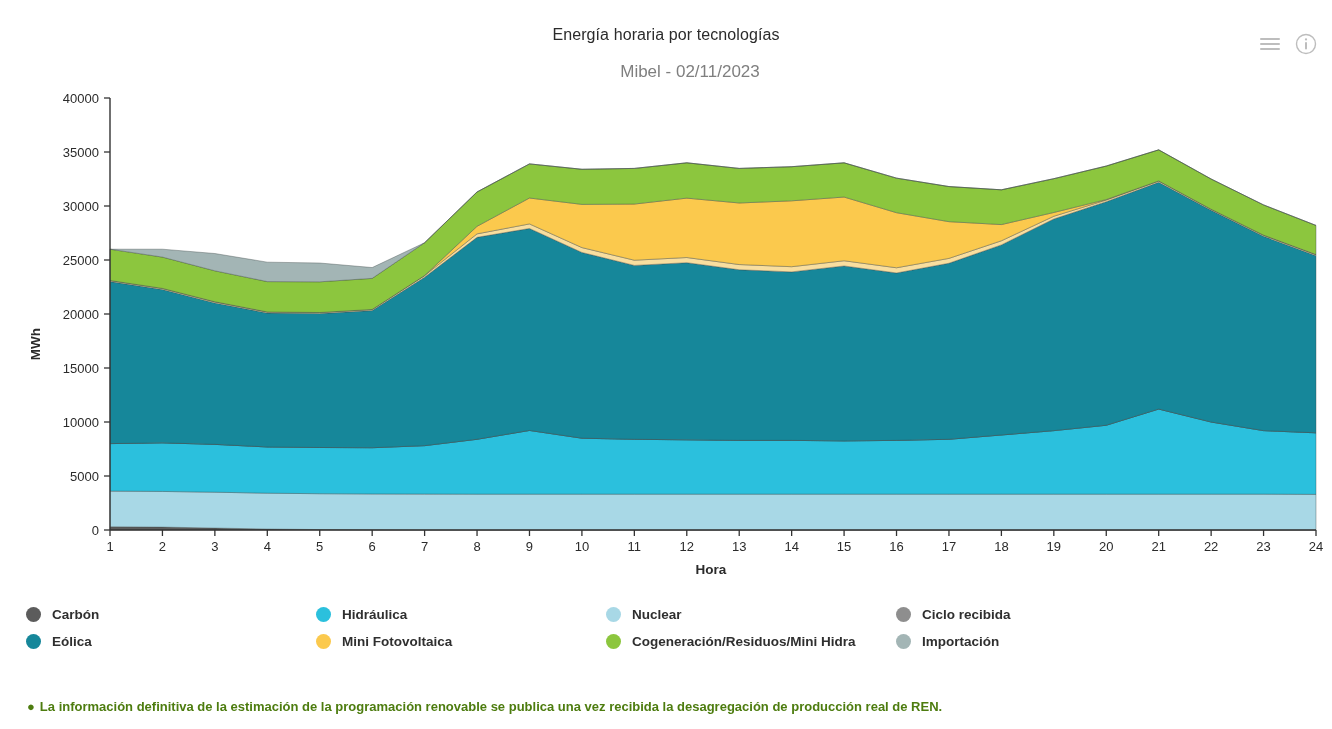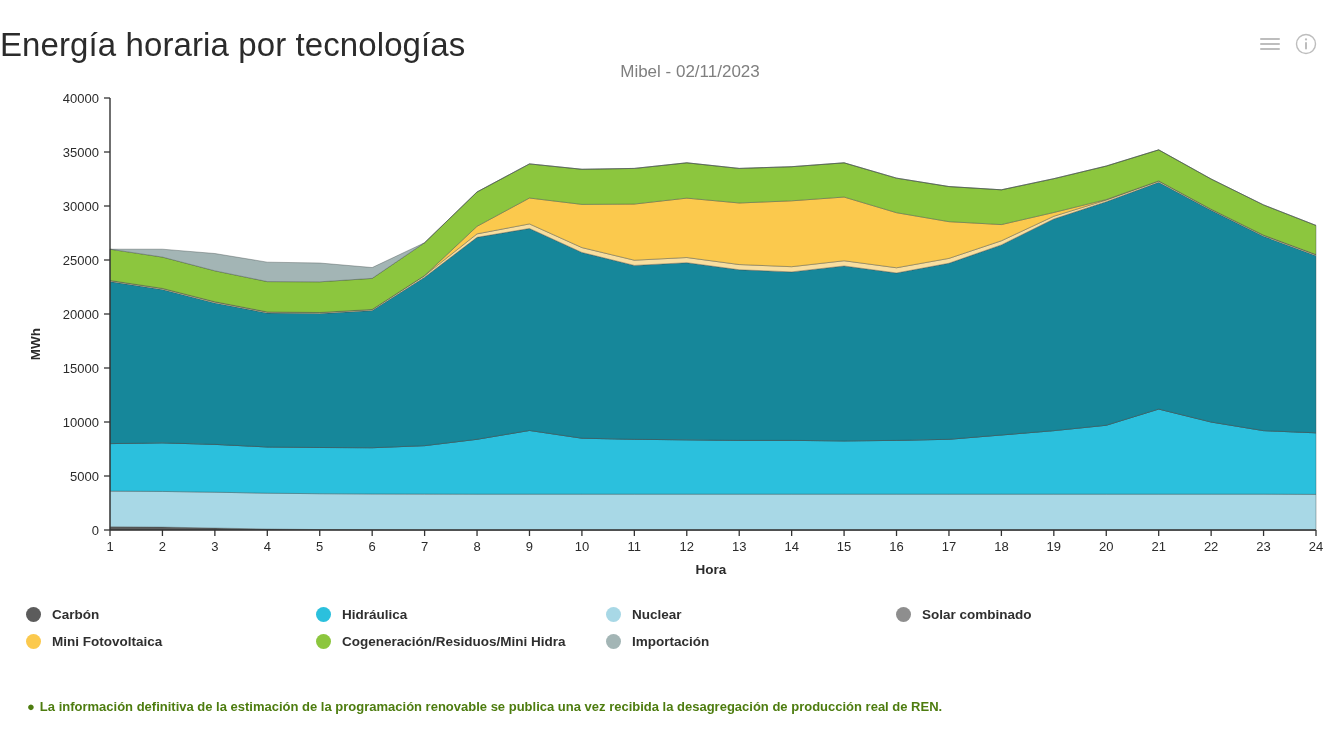--- a/index.html
+++ b/index.html
@@ -20,22 +20,22 @@
   #chart-header {
     position: absolute;
     top: 0; left: 0;
     width: 1332px;
     height: 92px;
   }
   #chart-title {
     position: absolute;
     top: 26px;
     width: 1332px;
-    text-align: left;
-    font-size: 33px;
+    text-align: center;
+    font-size: 16px;
     font-weight: 400;
     color: #2b2b2b;
     letter-spacing: 0.1px;
   }
   #chart-subtitle {
     position: absolute;
     top: 62px;
     width: 1332px;
     text-align: center;
     font-size: 17px;
@@ -242,21 +242,25 @@
     <div class="legend-item">
       <span class="legend-dot" style="background: rgb(43, 192, 221);"></span>
       <span class="legend-label">Hidráulica</span>
     </div>
     <div class="legend-item">
       <span class="legend-dot" style="background: rgb(168, 216, 230);"></span>
       <span class="legend-label">Nuclear</span>
     </div>
     <div class="legend-item">
       <span class="legend-dot" style="background: rgb(142, 142, 142);"></span>
-      <span class="legend-label">Solar combinado</span>
+      <span class="legend-label">Ciclo recibida</span>
+    </div>
+    <div class="legend-item">
+      <span class="legend-dot" style="background: rgb(22, 135, 154);"></span>
+      <span class="legend-label">Eólica</span>
     </div>
     <div class="legend-item">
       <span class="legend-dot" style="background: rgb(251, 201, 77);"></span>
       <span class="legend-label">Mini Fotovoltaica</span>
     </div>
     <div class="legend-item">
       <span class="legend-dot" style="background: rgb(140, 198, 62);"></span>
       <span class="legend-label">Cogeneración/Residuos/Mini Hidra</span>
     </div>
     <div class="legend-item">

